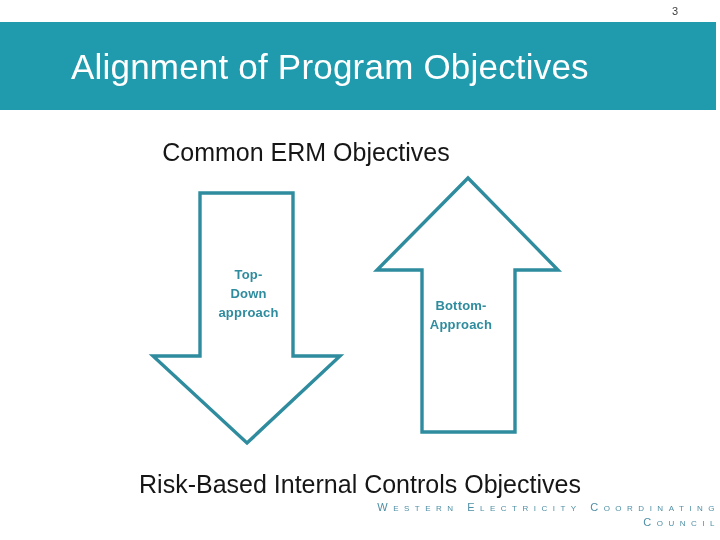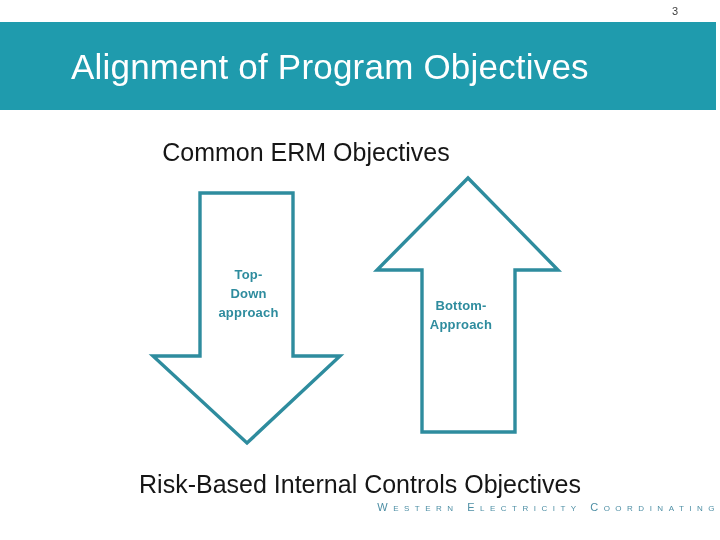--- a/index.html
+++ b/index.html
@@ -161,15 +161,16 @@
 
   <div class="arrow-label label-bottomup">
     <div>Bottom-</div>
     <div>Approach</div>
   </div>
 
   <div class="headline-bottom">Risk-Based Internal Controls Objectives</div>
 
   <div class="footer">
     <div class="footer-line1">Western  Electricity  Coordinating</div>
+    <div class="footer-line2">Council</div>
   </div>
 
 </div>
 
 </body></html>

